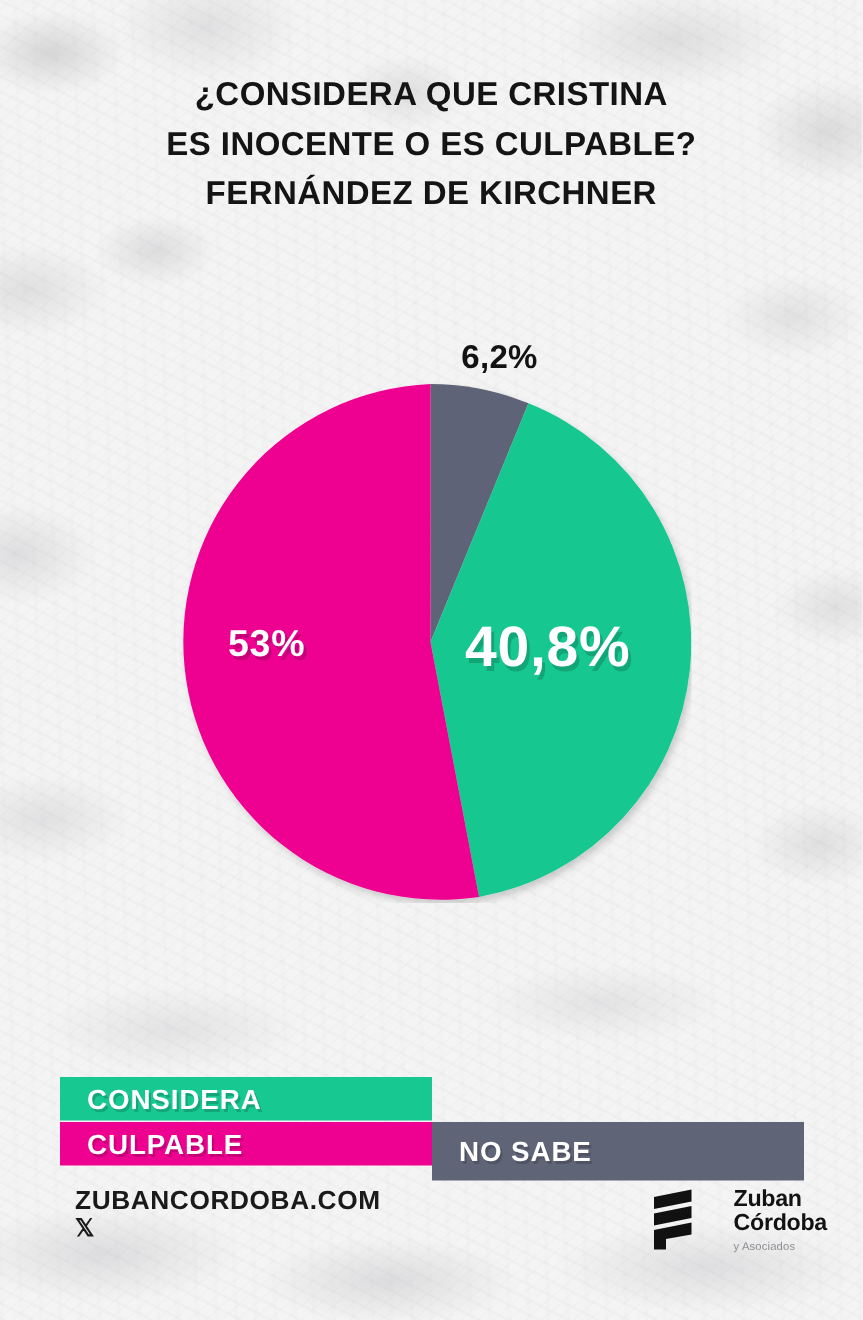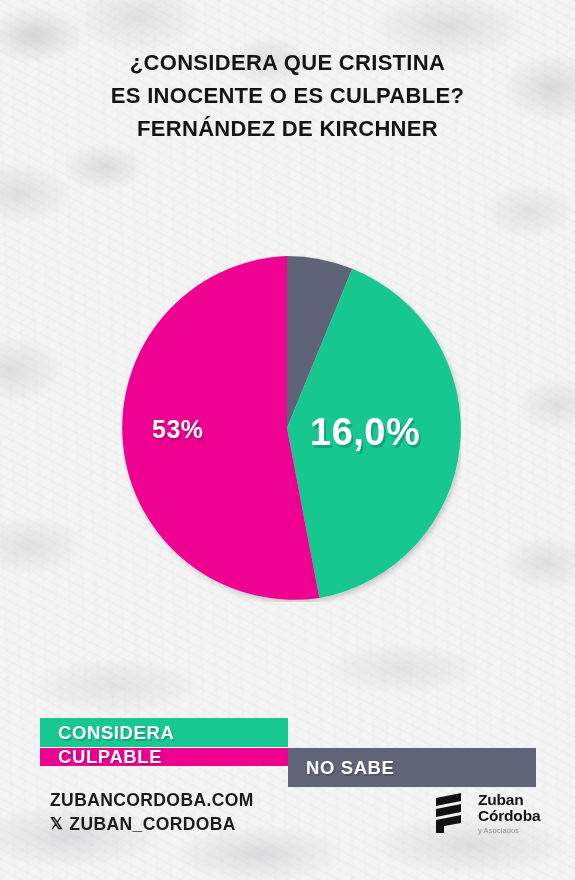--- a/index.html
+++ b/index.html
@@ -133,21 +133,21 @@
     text-shadow: 1.5px 2px 0 rgba(0,0,0,0.16);
     padding-left: 18px;
     white-space: nowrap;
   }
   #legend-inocente {
     left: 40px; top: 718px;
     width: 248px; height: 29px;
   }
   #legend-culpable {
     left: 40px; top: 748px;
-    width: 248px; height: 18px;
+    width: 248px; height: 29px;
   }
   #legend-nosabe {
     left: 288px; top: 748px;
     width: 248px; height: 39px;
   }
 
   
   #footer-links {
     position: absolute;
     left: 50px;
@@ -167,21 +167,21 @@
     display: inline-block;
     transform: translateY(0px);
   }
 
   #brand {
     position: absolute;
     left: 432px;
     top: 791px;
     display: flex;
     align-items: center;
-    gap: 12px;
+    gap: 23px;
   }
   #brand-mark { width: 34px; height: 44px; flex: 0 0 auto; }
   #brand-text { line-height: 1; }
   #brand-line1, #brand-line2 {
     display: block;
     color: #121212;
     font-weight: bold;
     font-size: 15.5px;
     line-height: 16.5px;
     letter-spacing: -0.2px;
@@ -203,39 +203,40 @@
   <div id="texture2"></div>
 
   <div id="title">
     <span class="tline">¿CONSIDERA QUE CRISTINA</span>
     <span class="tline">ES INOCENTE O ES CULPABLE?</span>
     <span class="tline">FERNÁNDEZ DE KIRCHNER</span>
   </div>
 
   <div id="chart-area">
 
+    <div id="pie-callout">6,2%</div>
 
     <svg id="pie-svg" viewBox="0 0 348 348">
       <defs>
         <filter id="pieshadow" x="-25%" y="-25%" width="150%" height="150%">
           <feDropShadow dx="2" dy="3" stdDeviation="2.6" flood-color="#000000" flood-opacity="0.17"></feDropShadow>
         </filter>
       </defs>
       <g filter="url(#pieshadow)">
 
         <path fill="#5f6477" d="M 174 174 L 174 2 A 172 172 0 0 1 239.30 14.87 Z"></path>
 
         <path fill="#17c890" d="M 174 174 L 239.30 14.87 A 172 172 0 0 1 206.36 344.00 Z"></path>
 
         <path fill="#ee0090" d="M 174 174 L 206.36 344.00 A 172 172 0 1 1 174 2 Z"></path>
       </g>
     </svg>
 
     <div class="slice-label" id="label-culpable">53%</div>
-    <div class="slice-label" id="label-inocente">16,0%</div>
+    <div class="slice-label" id="label-inocente">40,8%</div>
   </div>
 
   <div id="legend">
 
     <div class="legend-bar" id="legend-inocente" style="background:#17c890;">
       <span class="legend-label">CONSIDERA</span>
     </div>
 
     <div class="legend-bar" id="legend-culpable" style="background:#ee0090;">
       <span class="legend-label">CULPABLE</span>
@@ -245,21 +246,20 @@
       <span class="legend-label">NO SABE</span>
     </div>
   </div>
 
   <div id="footer-links">
     <div class="frow">
       <span>ZUBANCORDOBA.COM</span>
     </div>
     <div class="frow">
       <span id="x-glyph">𝕏</span>
-      <span>ZUBAN_CORDOBA</span>
     </div>
   </div>
 
   <div id="brand">
     <svg id="brand-mark" viewBox="0 0 34 44">
       <path fill="#111111" d="M4 7 L29 2 L29 10 L4 15 Z"></path>
       <path fill="#111111" d="M4 18 L29 13 L29 21 L4 26 Z"></path>
       <path fill="#111111" d="M4 29 L29 24 L29 32 L12 35 L12 42 L4 42 Z"></path>
     </svg>
     <div id="brand-text">

